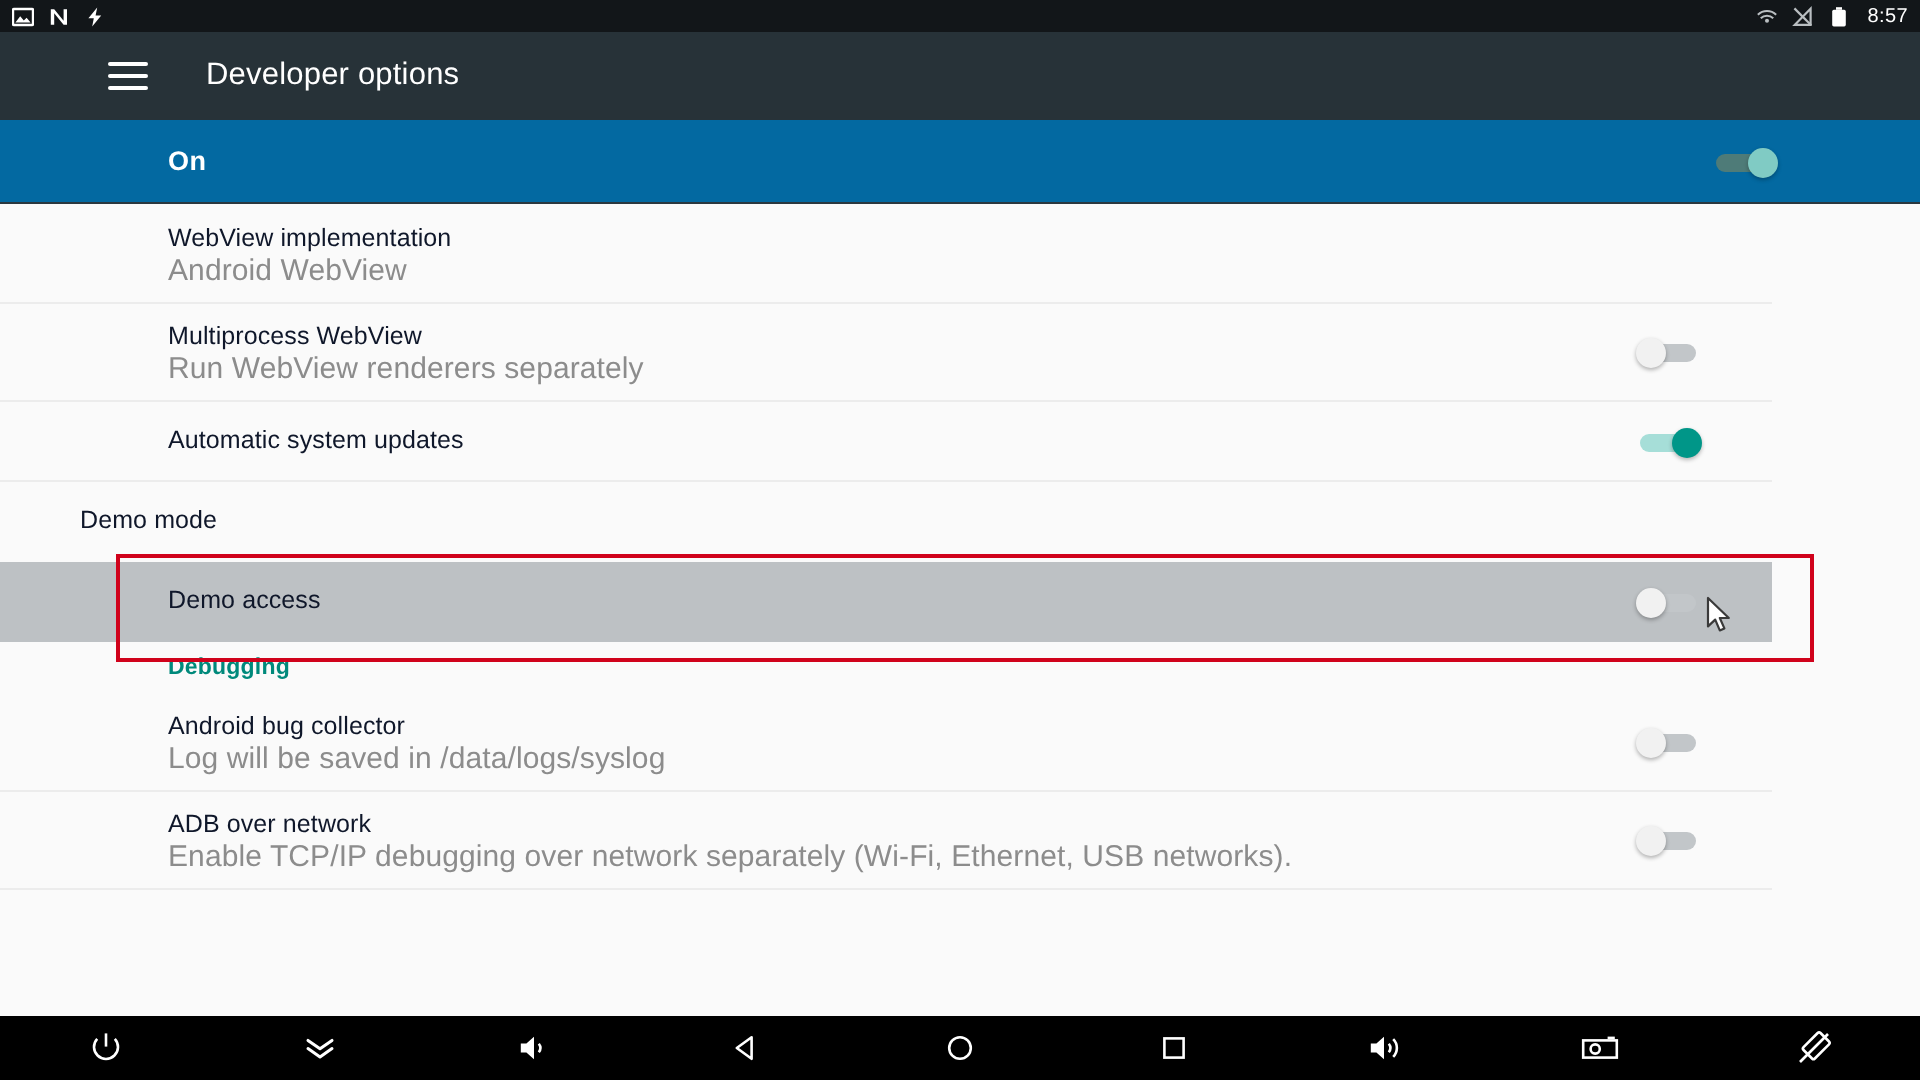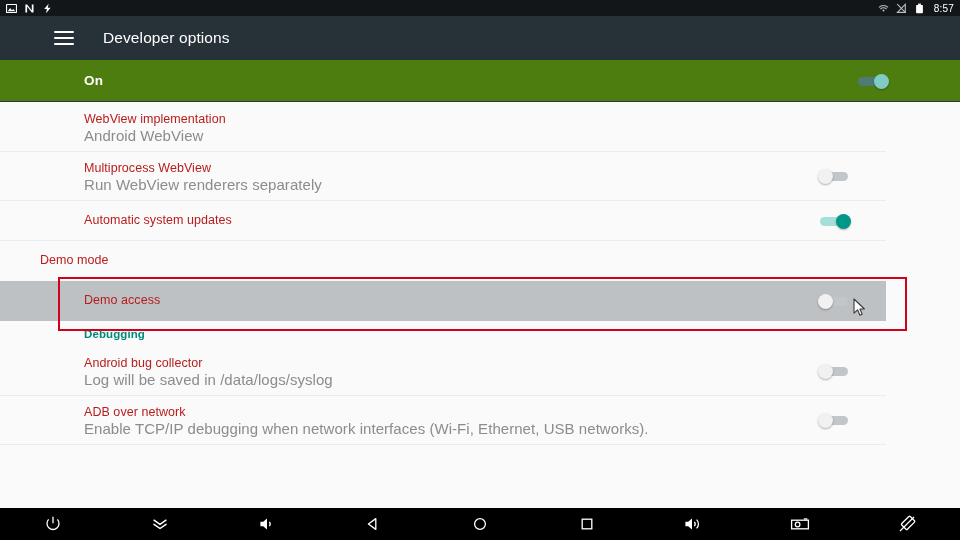--- a/index.html
+++ b/index.html
@@ -83,21 +83,21 @@
     font-size: 15.5px;
     margin-left: 29px;
     letter-spacing: 0.1px;
   }
 
   
   .masterbar {
     position: absolute;
     left: 0; top: 60px;
     width: 960px; height: 42px;
-    background: #4d7c0f;
+    background: #0369a1;
     display: flex;
     align-items: center;
     justify-content: space-between;
     box-sizing: border-box;
     padding-left: 84px;
     padding-right: 70px;
     border-bottom: 1px solid #2b383f;
   }
   .masterbar-label {
     color: #ffffff;
@@ -125,21 +125,21 @@
     padding: 0 0 0 84px;
     height: 49px;
     display: flex;
     align-items: center;
     justify-content: space-between;
     border-bottom: 1px solid #ececec;
   }
   .row.no-divider { border-bottom: 1px solid transparent; padding-left: 40px; }
   .row .texts { display: flex; flex-direction: column; justify-content: center; }
   .row .title {
-    color: #b91c1c;
+    color: #0f172a;
     font-size: 12.5px;
     line-height: 15px;
     letter-spacing: 0.05px;
   }
   .row .subtitle {
     color: #8c8c8c;
     font-size: 15px;
     line-height: 14px;
     margin-top: 2px;
     letter-spacing: 0.05px;
@@ -363,21 +363,21 @@
             <span class="track"></span>
             <span class="thumb"></span>
           </div>
         </div>
       </div>
 
 
       <div class="row">
         <div class="texts">
           <span class="title">ADB over network</span>
-          <span class="subtitle">Enable TCP/IP debugging when network interfaces (Wi-Fi, Ethernet, USB networks).</span>
+          <span class="subtitle">Enable TCP/IP debugging over network separately (Wi-Fi, Ethernet, USB networks).</span>
         </div>
         <div class="sw-holder">
           <div class="switch">
             <span class="track"></span>
             <span class="thumb"></span>
           </div>
         </div>
       </div>
 
     </div>

